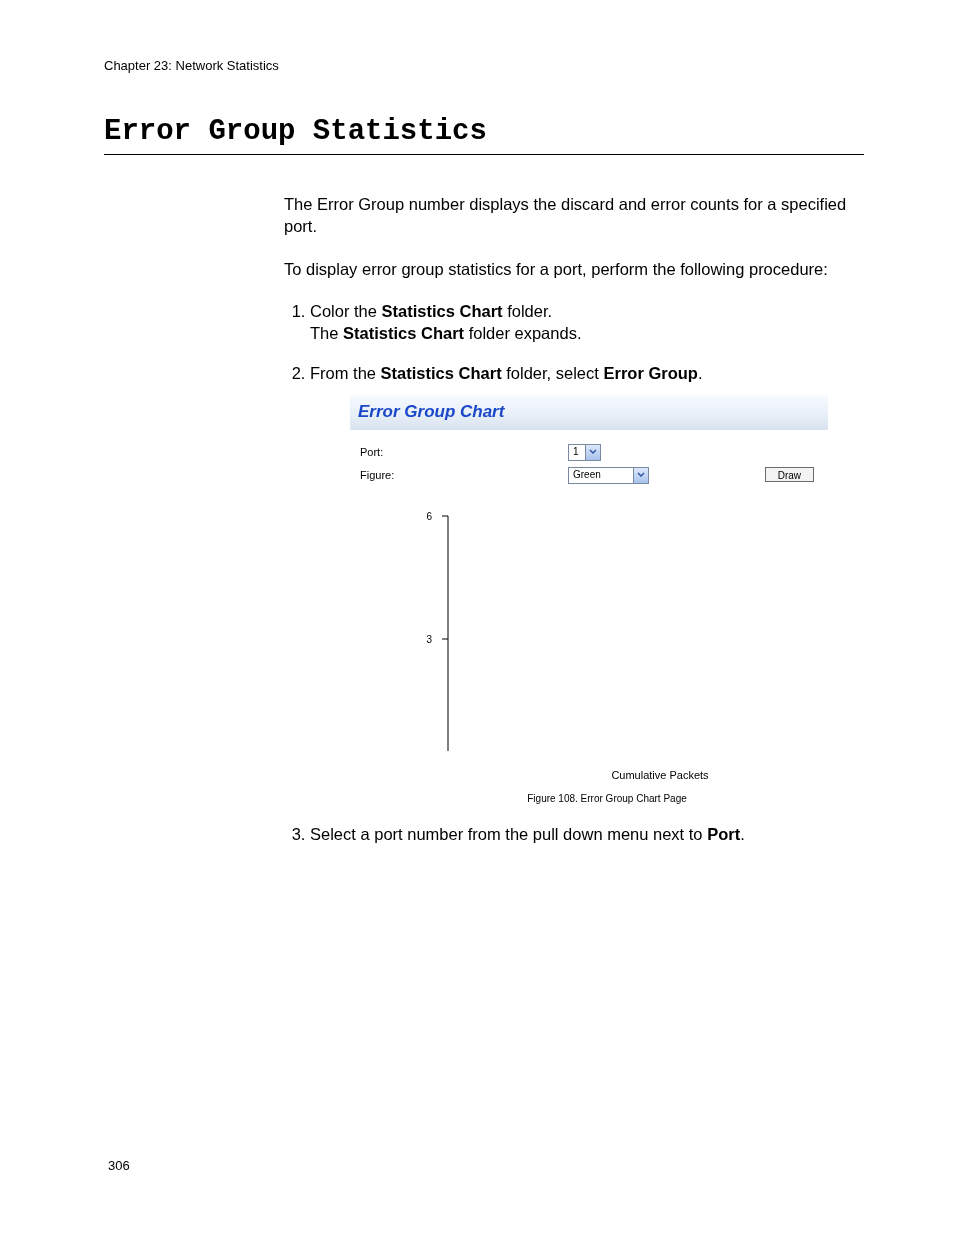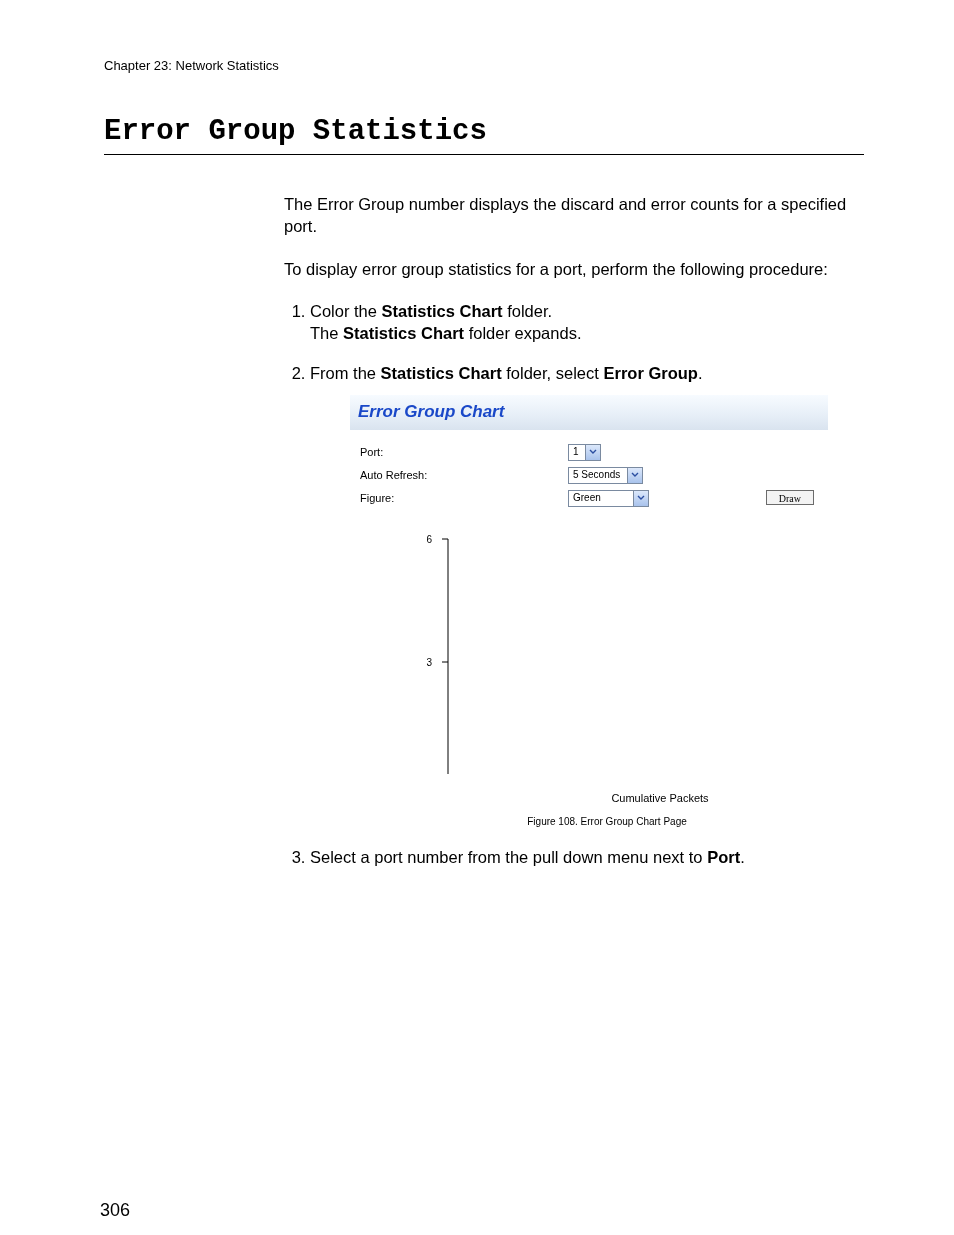--- a/index.html
+++ b/index.html
@@ -104,41 +104,39 @@
   .sel.refresh .sel-text { min-width: 50px; }
   .sel.color .sel-text { min-width: 56px; }
   .btn {
     border: 1px solid #6b6b6b;
     background: #f3f3f3;
     font-size: 10px;
     padding: 1px 12px;
     height: 15px;
     line-height: 13px;
     box-sizing: border-box;
-    font-family: Liberation Serif, serif;
   }
   .frow .spacer { flex: 1; }
   .draw-wrap { margin-left: auto; padding-right: 4px; }
 
   .chart-area {
     position: relative;
     margin-top: 20px;
     height: 280px;
   }
   .chart-svg { display: block; }
   .fig-caption {
     text-align: center;
     font-size: 10px;
   }
   .page-number {
     position: absolute;
-    left: 100px;
+    left: 108px;
     top: 1158px;
-    font-size: 18px;
-    margin-top: 42px;
+    font-size: 13px;
   }
   .page-rel { position: relative; height: 1235px; }
 </style>
 </head>
 <body>
 <div class="page-rel">
 
 <div class="page">
   <div class="chapter-line">Chapter 23: Network Statistics</div>
 
@@ -161,33 +159,20 @@
           <div class="fig">
             <div class="fig-header">
               <span class="fig-title">Error Group Chart</span>
             </div>
             <div class="fig-body">
               <div class="frow">
                 <div class="flabel">Port:</div>
                 <div class="fcontrol">
                   <div class="sel port">
                     <span class="sel-text">1</span>
-                    <span class="sel-btn">
-                      <svg width="8" height="6" viewBox="0 0 8 6">
-                            <path d="M1 1 L4 4 L7 1" fill="none" stroke="#2b4ea0" stroke-width="1.4"></path>
-                          </svg>
-                    </span>
-                  </div>
-                </div>
-              </div>
-              <div class="frow">
-                <div class="flabel">Auto Refresh:</div>
-                <div class="fcontrol">
-                  <div class="sel refresh">
-                    <span class="sel-text">5 Seconds</span>
                     <span class="sel-btn">
                       <svg width="8" height="6" viewBox="0 0 8 6">
                             <path d="M1 1 L4 4 L7 1" fill="none" stroke="#2b4ea0" stroke-width="1.4"></path>
                           </svg>
                     </span>
                   </div>
                 </div>
               </div>
               <div class="frow">
                 <div class="flabel">Figure:</div>

